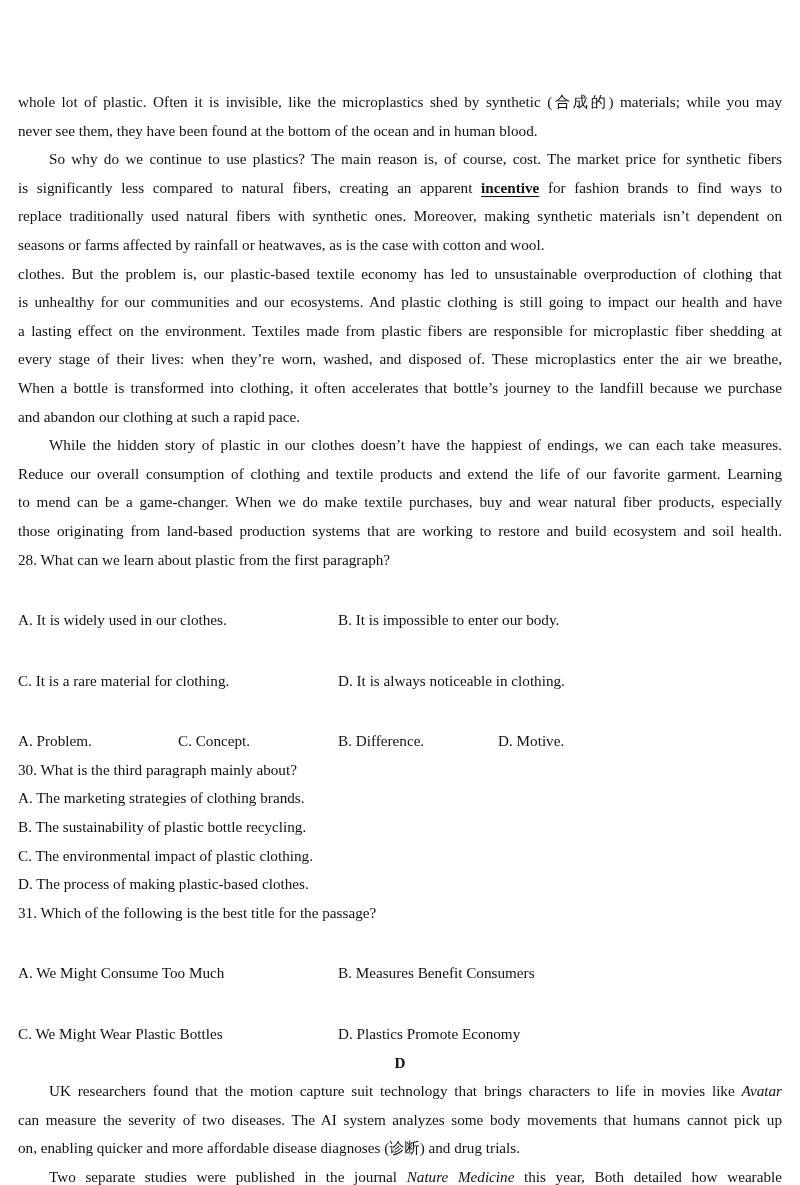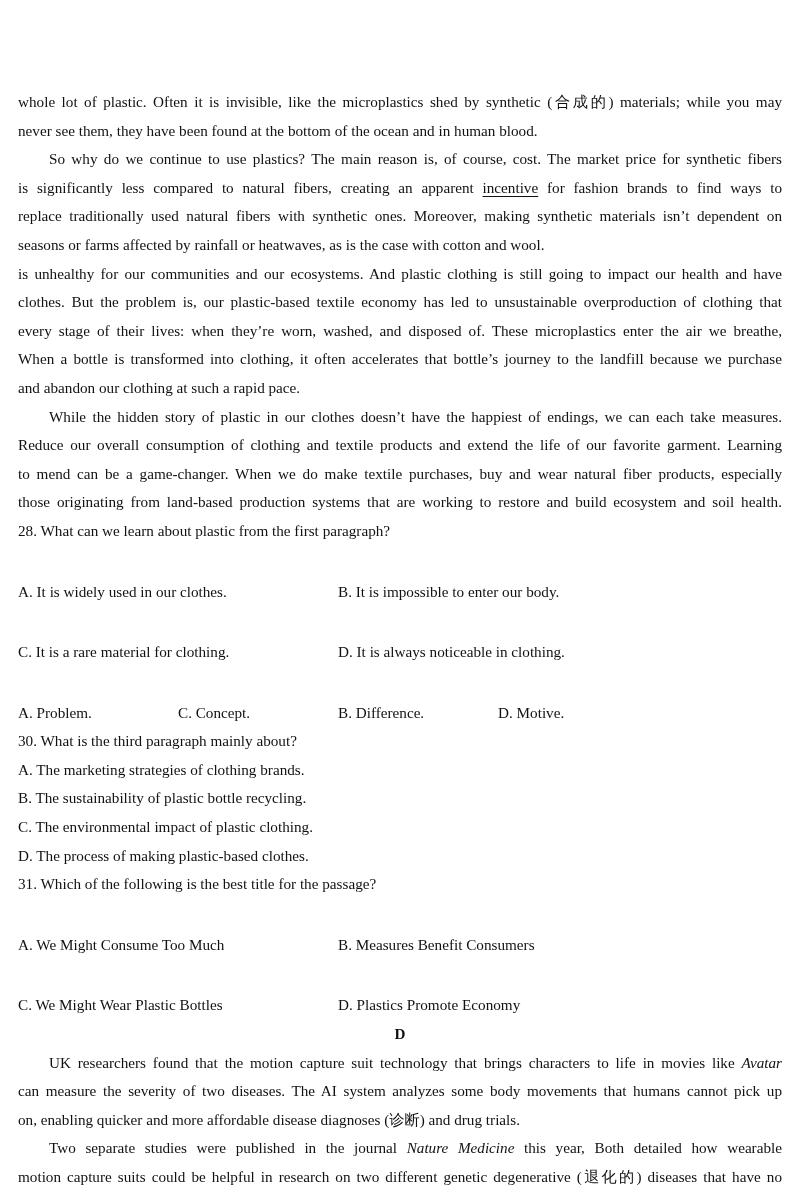--- a/index.html
+++ b/index.html
@@ -6,21 +6,21 @@
   body {
     width: 800px; height: 1185px; overflow: hidden; position: relative;
     font-family: "Liberation Serif", serif; color: #111; font-size: 15.2px;
   }
   .page { position: absolute; left: 18px; top: 88px; width: 764px; }
   .line {
     height: 28.6px; line-height: 28.6px; white-space: nowrap; overflow: visible;
   }
   .just { text-align: justify; text-align-last: justify; }
   .ind { padding-left: 31px; font-family: Liberation Serif, serif; }
-  .u { font-weight: normal; text-decoration: underline; text-underline-offset: 3px; }
+  .u { font-weight: bold; text-decoration: underline; text-underline-offset: 3px; }
   .opt-row { display: flex; height: 28.6px; line-height: 28.6px; white-space: nowrap; margin-top: 32px; }
   .col2 { width: 320px; }
   .col4 { width: 160px; }
   .center { text-align: center; font-weight: bold; }
   i { font-style: italic; }
 </style>
 </head>
 <body>
 
 <div class="page">
@@ -31,22 +31,23 @@
   </div>
 
   <div>
     <div class="line just ind">So why do we continue to use plastics? The main reason is, of course, cost. The market price for synthetic fibers</div>
     <div class="line just"><span>is significantly less compared to natural fibers, creating an apparent </span><span class="u">incentive</span><span> for fashion brands to find ways to</span></div>
     <div class="line just">replace traditionally used natural fibers with synthetic ones. Moreover, making synthetic materials isn’t dependent on</div>
     <div class="line">seasons or farms affected by rainfall or heatwaves, as is the case with cotton and wool.</div>
   </div>
 
   <div>
+    <div class="line just">clothes. But the problem is, our plastic-based textile economy has led to unsustainable overproduction of clothing that</div>
     <div class="line just">is unhealthy for our communities and our ecosystems. And plastic clothing is still going to impact our health and have</div>
-    <div class="line just">clothes. But the problem is, our plastic-based textile economy has led to unsustainable overproduction of clothing that</div>
+    <div class="line just">a lasting effect on the environment. Textiles made from plastic fibers are responsible for microplastic fiber shedding at</div>
     <div class="line just">every stage of their lives: when they’re worn, washed, and disposed of. These microplastics enter the air we breathe,</div>
     <div class="line just">When a bottle is transformed into clothing, it often accelerates that bottle’s journey to the landfill because we purchase</div>
     <div class="line">and abandon our clothing at such a rapid pace.</div>
   </div>
 
   <div>
     <div class="line just ind">While the hidden story of plastic in our clothes doesn’t have the happiest of endings, we can each take measures.</div>
     <div class="line just">Reduce our overall consumption of clothing and textile products and extend the life of our favorite garment. Learning</div>
     <div class="line just">to mend can be a game-changer. When we do make textile purchases, buy and wear natural fiber products, especially</div>
     <div class="line just">those originating from land-based production systems that are working to restore and build ecosystem and soil health.</div>

